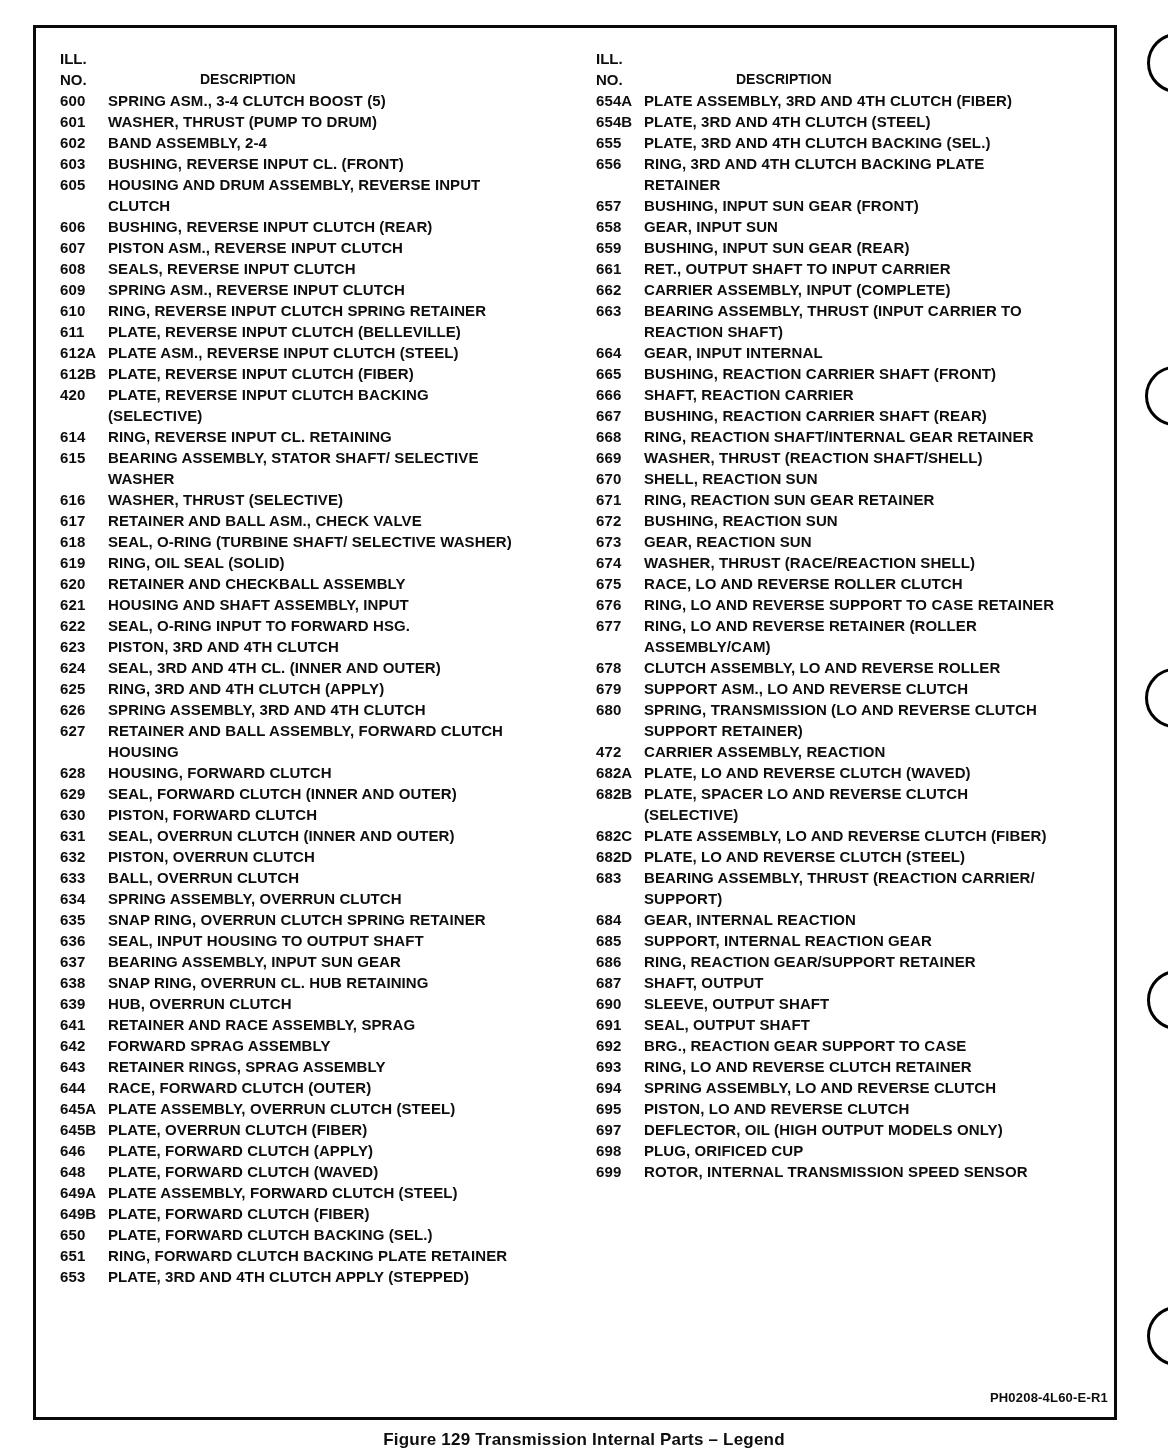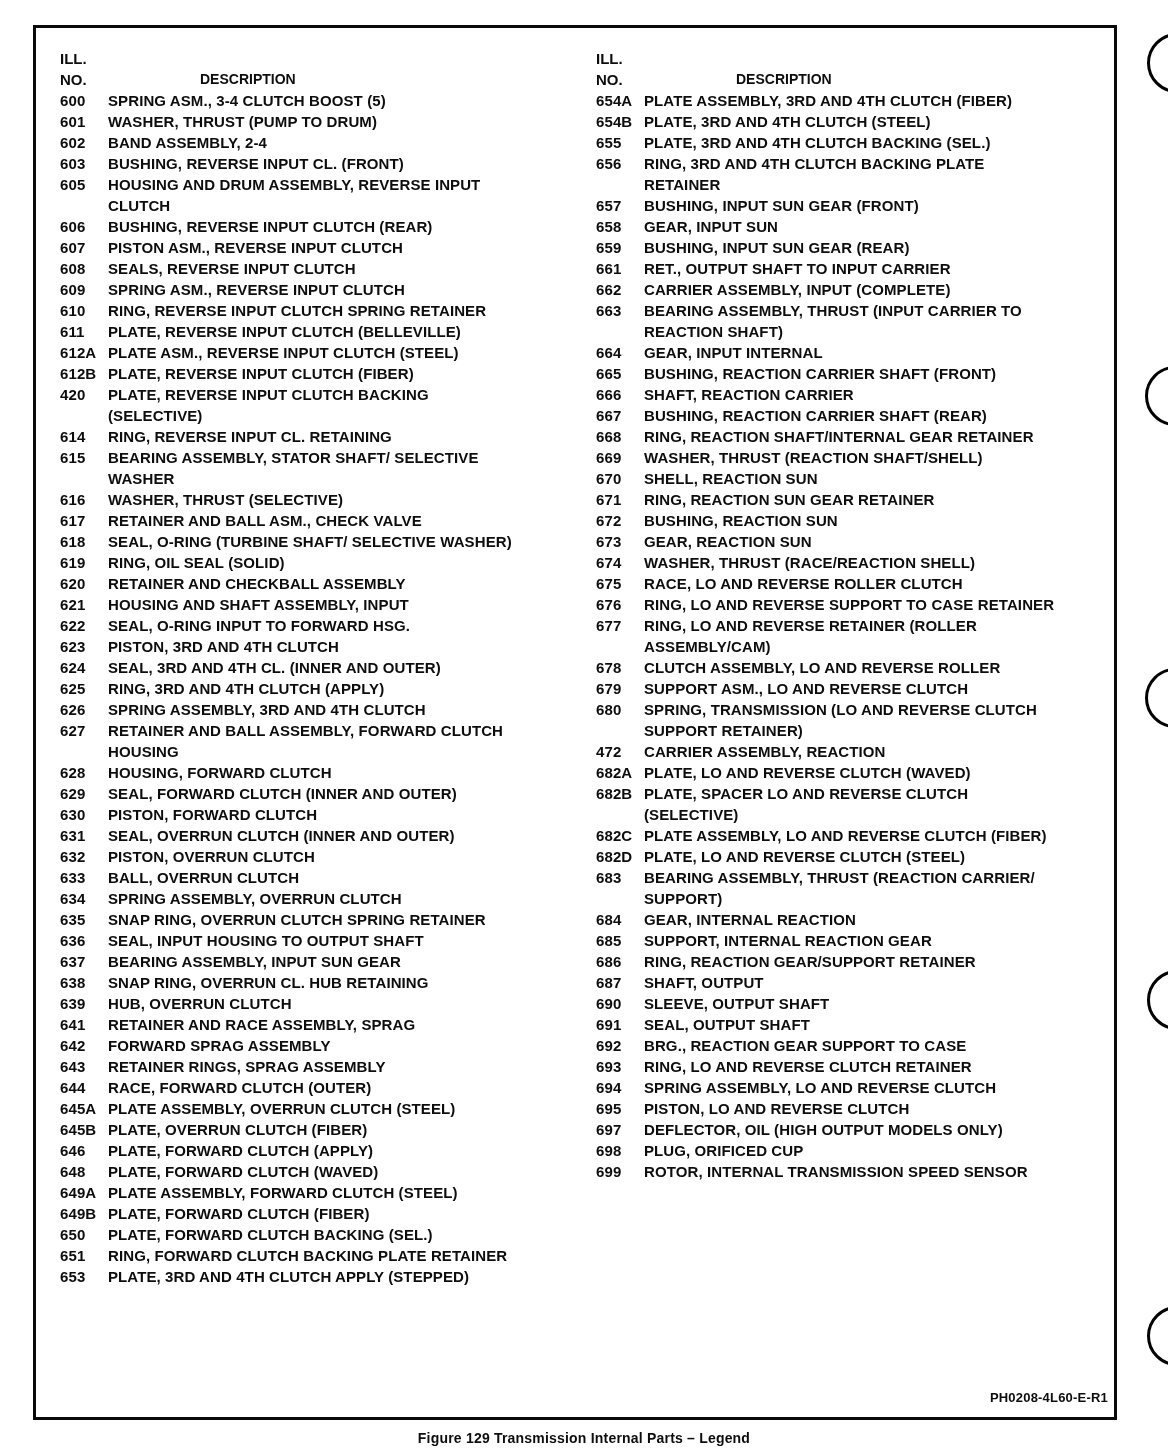--- a/index.html
+++ b/index.html
@@ -45,21 +45,21 @@
   .row .no { flex: none; width: 48px; }
   .row .desc { flex: 1; }
   .row .desc .line { line-height: 21px; }
   .doc-code {
     position: absolute; top: 1390px; right: 60px;
     font-size: 13px; font-weight: 700; letter-spacing: 0.2px;
   }
   .caption {
     position: absolute; left: 0; top: 1430px; width: 1168px;
     text-align: center;
-    font-size: 14px; font-weight: 700; letter-spacing: 0.2px;
+    font-size: 17px; font-weight: 700; letter-spacing: 0.2px;
   }
 </style>
 </head>
 <body>
 
 <div class="page">
 
   <div class="frame"></div>
 
   <div class="punch" style="left:1147px; top:33px;"></div>

